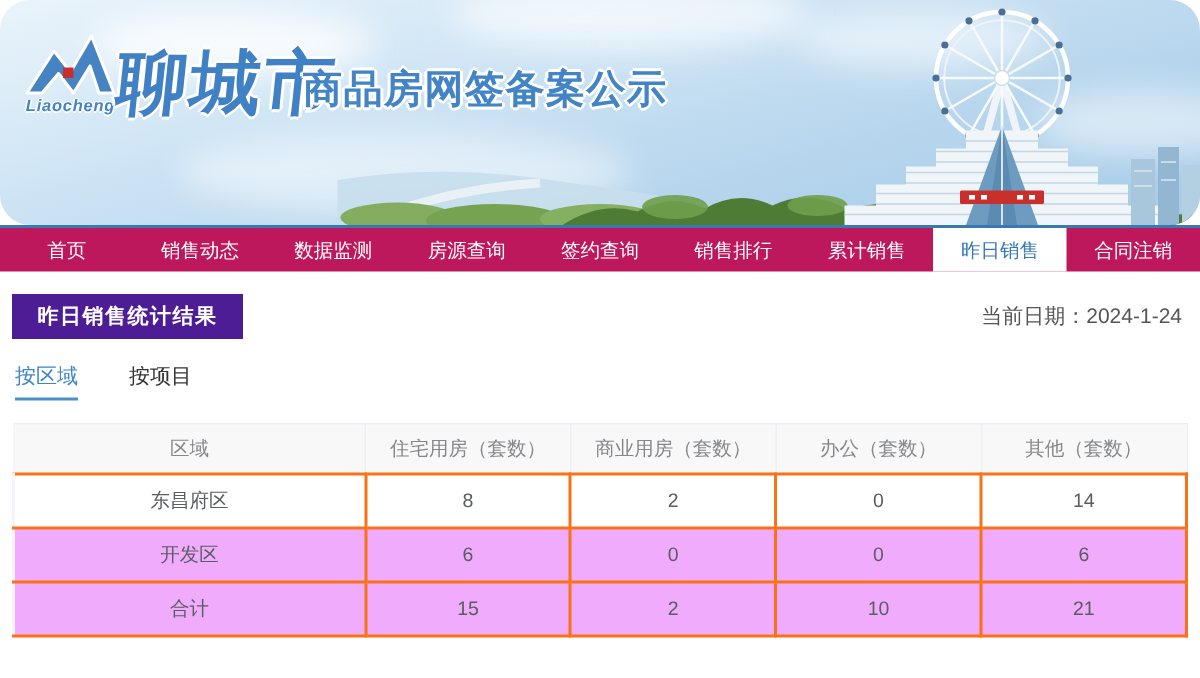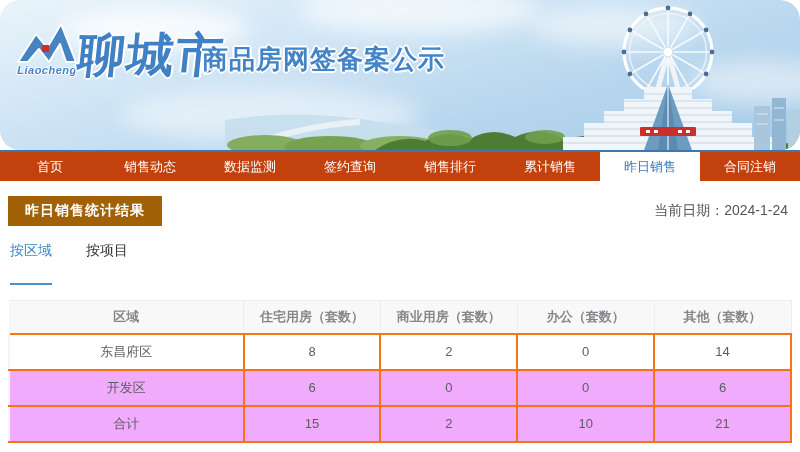--- a/index.html
+++ b/index.html
@@ -18,41 +18,41 @@
     color:#4583c3; letter-spacing:.5px; margin-top:-4px;
     text-shadow:-1px 0 #fff,1px 0 #fff,0 -1px #fff,0 1px #fff; }
   .brand-cn { position:absolute; left:78px; top:24px; font-size:47px; font-weight:bold;
     color:#4080c4; transform:skewX(-6deg); letter-spacing:2px;
     text-shadow:-2px 0 #fff,2px 0 #fff,0 -2px #fff,0 2px #fff,-1px -1px #fff,1px 1px #fff; }
   .brand-title { position:absolute; left:202px; top:42px; font-size:26px; font-weight:bold;
     color:#4284c6; letter-spacing:1px;
     text-shadow:-2px 0 #fff,2px 0 #fff,0 -2px #fff,0 2px #fff,-1px -1px #fff,1px 1px #fff,-1px 1px #fff,1px -1px #fff; }
 
   
-  .nav { display:flex; width:800px; height:31px; background:#c2410c;
+  .nav { display:flex; width:800px; height:31px; background:#be185d;
     border-top:2px solid #3a79b0; }
   .nav-item { flex:1; display:flex; align-items:center; justify-content:center;
     font-size:13px; color:#ffffff; cursor:pointer; }
   .nav-item.active { background:#ffffff; color:#3579b8; }
 
   
   .content { padding:0 8px; }
   .content-head { display:flex; justify-content:space-between; align-items:flex-start;
     margin-top:15px; }
-  .section-badge { display:inline-block; background:#a16207; color:#fff;
+  .section-badge { display:inline-block; background:#4c1d95; color:#fff;
     font-size:14px; font-weight:bold; padding:6px 17px; letter-spacing:1px; }
   .date-line { font-size:14px; color:#555; margin-top:6px; margin-right:4px; }
   .date-line .date-val { color:#555; }
 
   .tabs { display:flex; gap:34px; margin-top:16px; padding-left:2px; }
-  .tab { font-size:14px; padding-bottom:23px; cursor:pointer; color:#333; }
+  .tab { font-size:14px; padding-bottom:5px; cursor:pointer; color:#333; }
   .tab.active { color:#3e86c6; border-bottom:2px solid #4a90c8; }
 
   table { width:100%; border-collapse:collapse; margin-top:15px; table-layout:fixed; }
-  th { background:#f8f8f9; color:#85878a; font-weight:bold; font-size:13px;
+  th { background:#f8f8f9; color:#85878a; font-weight:normal; font-size:13px;
     height:33px; border:1px solid #eceef2; }
   td { text-align:center; font-size:13px; color:#5a5d62; height:36px;
     border:2px solid #f97316; }
   tr.stripe td { background:#f0abfc; }
   th:first-child, td:first-child { width:30%; }
   table, th:first-child, td:first-child { border-left-color:#f3f5f8; }
 </style>
 </head>
 <body>
 
@@ -158,20 +158,21 @@
     <span class="logo-sub">Liaocheng</span>
   </div>
   <div class="brand-cn">聊城市</div>
   <div class="brand-title">商品房网签备案公示</div>
 </div>
 
 <div class="nav">
   <div class="nav-item">首页</div>
   <div class="nav-item">销售动态</div>
   <div class="nav-item">数据监测</div>
+  <div class="nav-item">房源查询</div>
   <div class="nav-item">签约查询</div>
   <div class="nav-item">销售排行</div>
   <div class="nav-item">累计销售</div>
   <div class="nav-item active">昨日销售</div>
   <div class="nav-item">合同注销</div>
 </div>
 
 <div class="content">
   <div class="content-head">
     <span class="section-badge">昨日销售统计结果</span>

